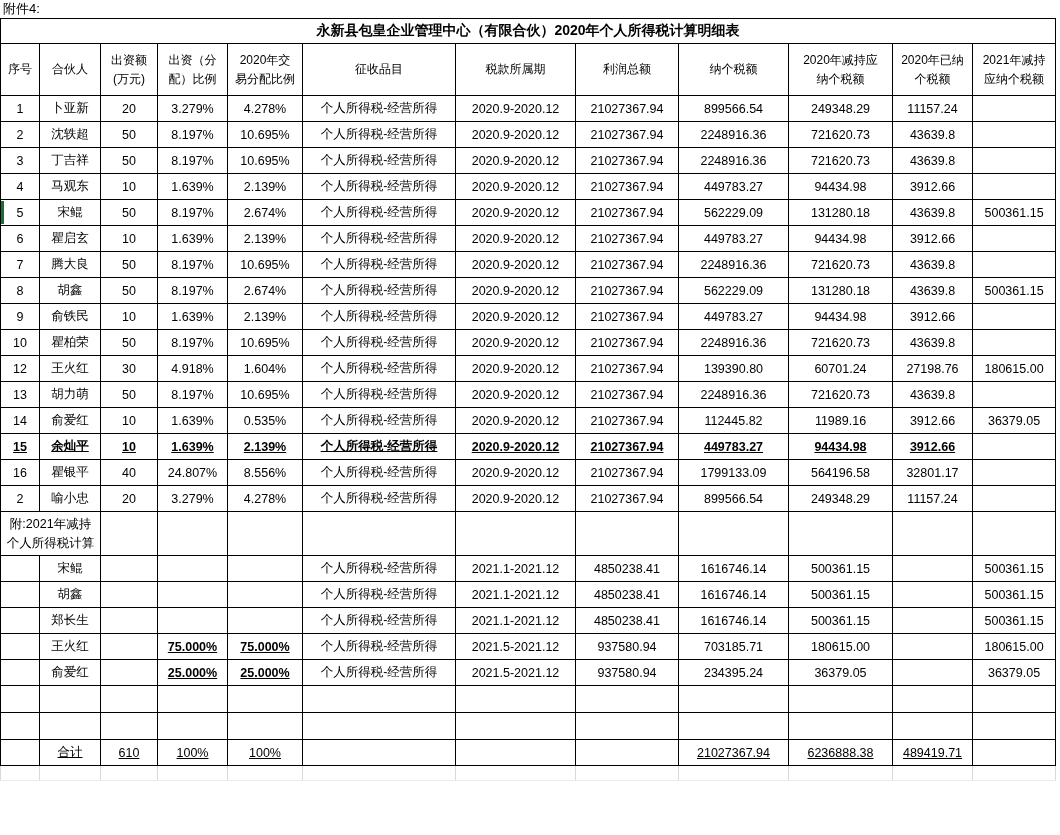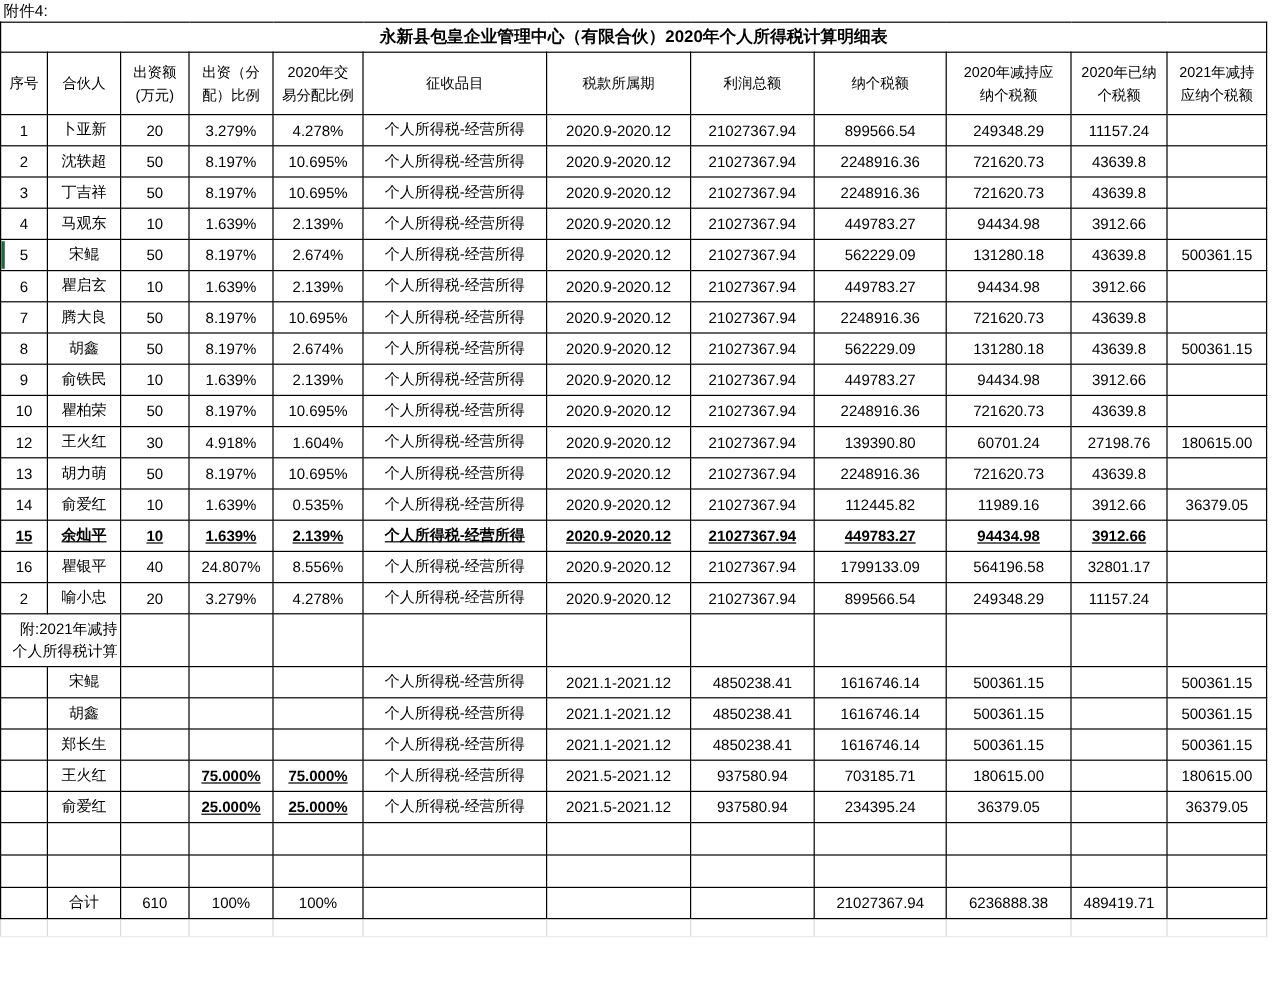--- a/index.html
+++ b/index.html
@@ -14,23 +14,23 @@
     border-collapse:collapse;table-layout:fixed;width:1055px;margin-left:0;border-radius:30px;
   }
   td,th{
     border:1px solid #000;text-align:center;vertical-align:middle;
     padding:0 2px;overflow:hidden;font-weight:normal;white-space:nowrap;
   }
   .title-cell{height:24px;font-weight:bold;font-size:14px;}
   thead th.colhead{height:51px;font-size:12px;line-height:19px;white-space:pre-line;}
   .row-data td{height:25px;font-size:12.5px;}
   .row-note td{height:43px;font-size:12.5px;}
-  .row-note td.note-cell{text-align:right;padding-left:2px;line-height:19px;white-space:pre-line;}
+  .row-note td.note-cell{text-align:center;padding-left:2px;line-height:19px;white-space:pre-line;}
   .row-empty td{height:26px;font-size:12.5px;}
-  .row-total td{height:25px;font-size:12.5px;}
+  .row-total td{height:25px;font-size:12.5px;text-decoration:underline;}
   .row-ghost td{
     height:14px;border-color:#d9d9d9;border-top-color:#000;border-bottom-color:#ececec;
   }
   tr.bold td, td.bold{font-weight:bold;text-decoration:underline;}
   .row-marker td:first-child{position:relative;}
   .row-marker td:first-child::before{
     content:"";position:absolute;left:0;top:1px;bottom:1px;width:3px;
     background:var(--marker-green,#1f6b3c);
   }
 </style>

